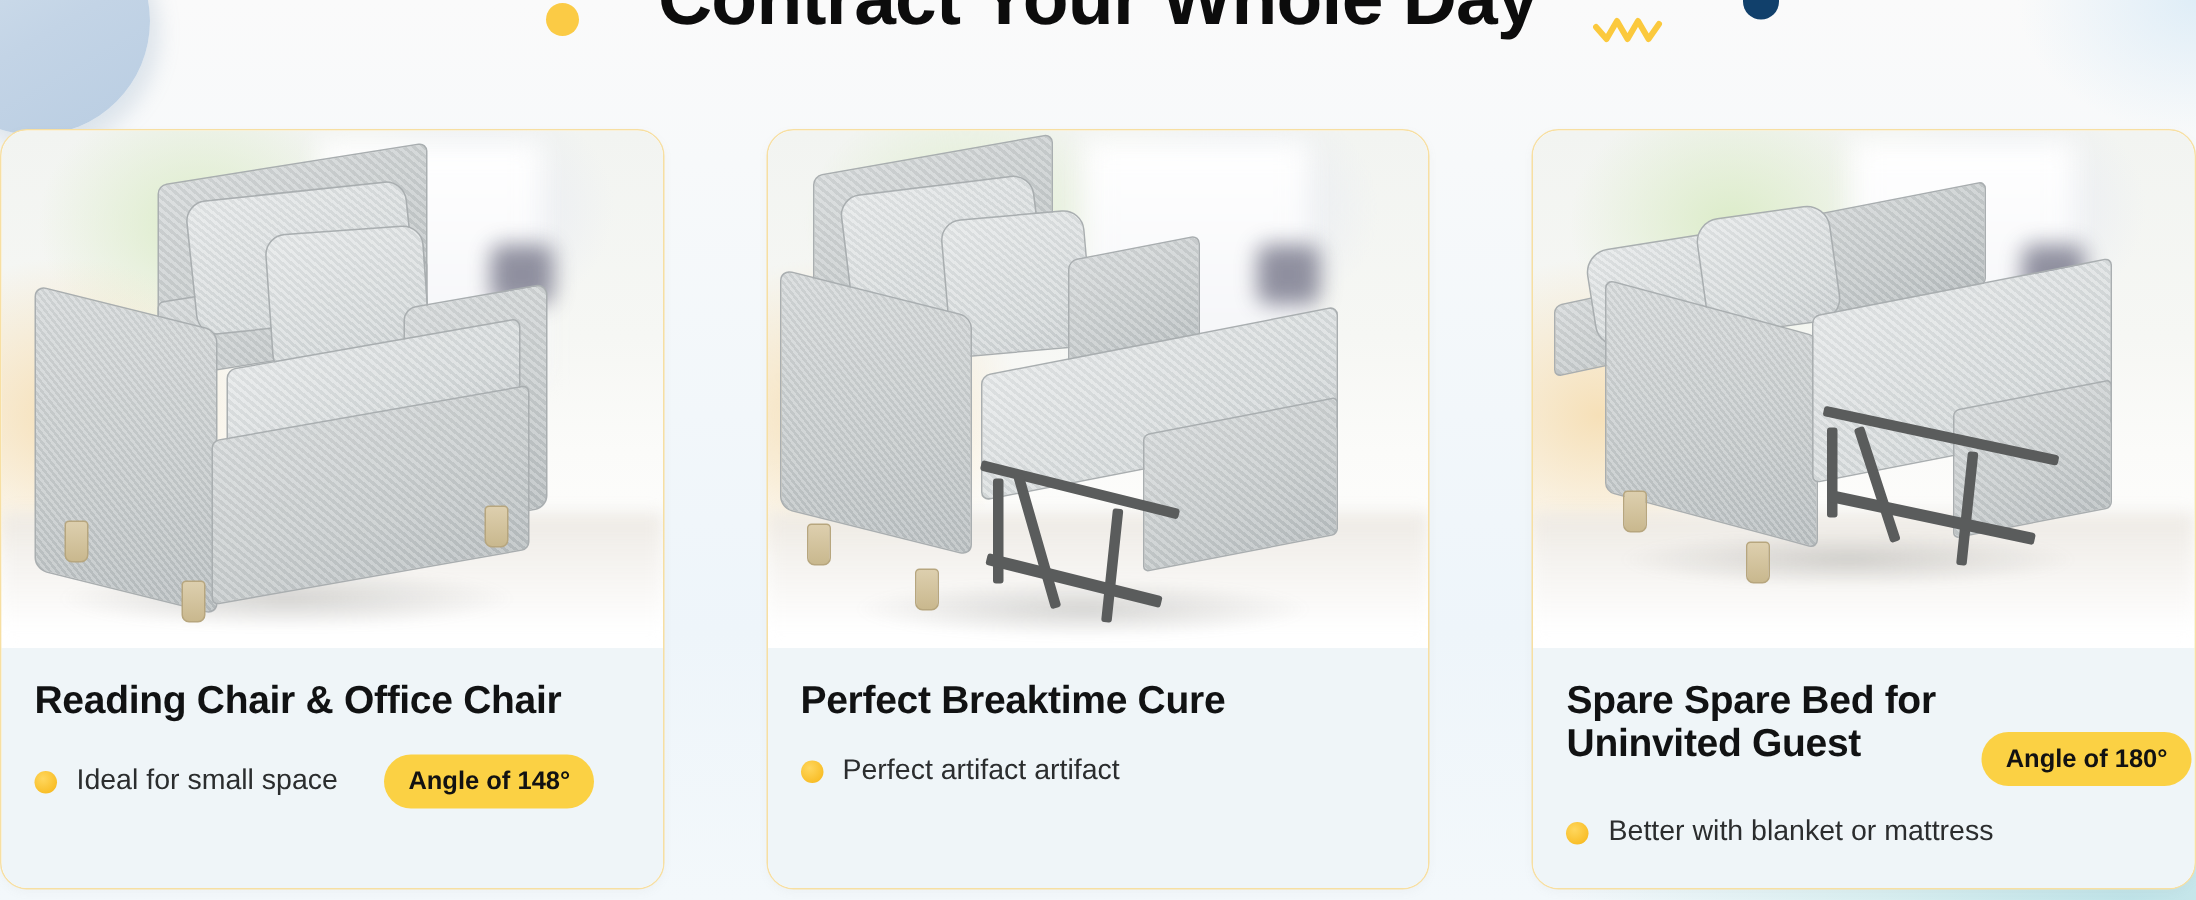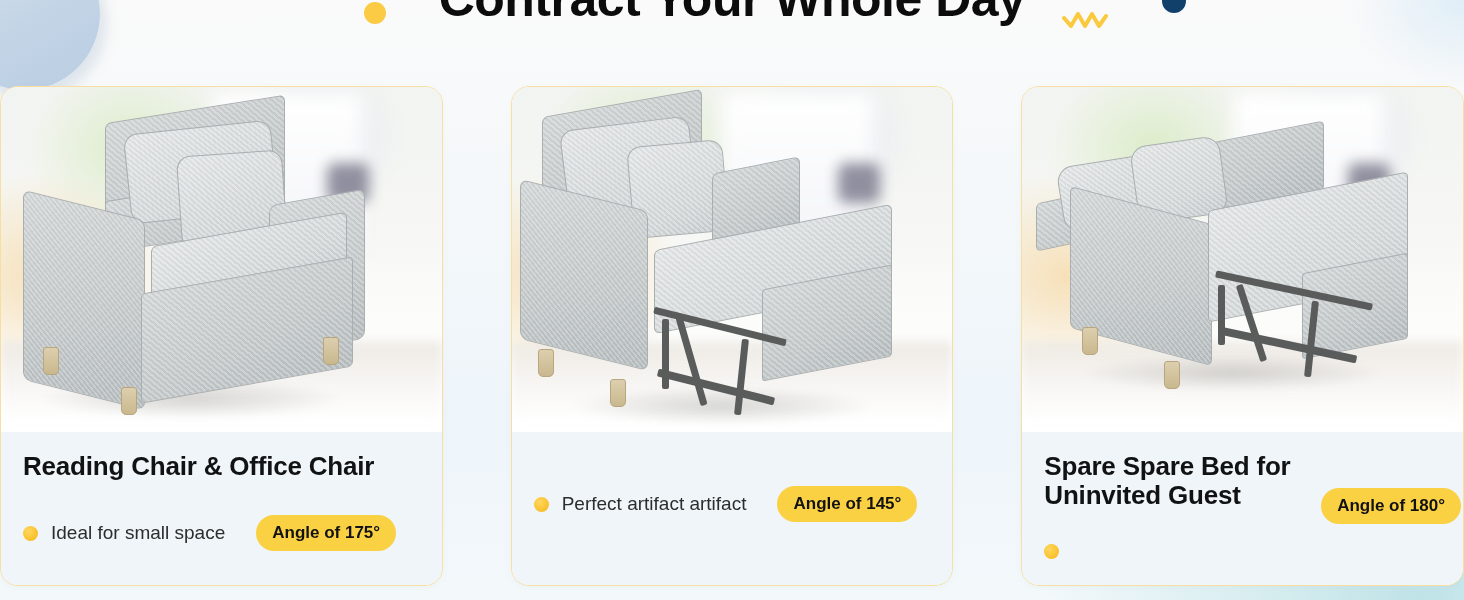--- a/index.html
+++ b/index.html
@@ -167,21 +167,21 @@
   .card-title {
     font-size: 26px;
     font-weight: 800;
     color: #111213;
     line-height: 1.12;
     letter-spacing: -0.2px;
   }
   .card-title.two-line { max-width: 285px; }
 
   .feature-row {
-    margin-top: 34px;
+    margin-top: 22px;
     display: flex;
     align-items: center;
     gap: 13px;
   }
   .bullet-dot {
     width: 15px; height: 15px;
     border-radius: 50%;
     background: radial-gradient(circle at 38% 34%, #ffd75e 0%, #f9bf2a 70%, #f0b018 100%);
     flex: 0 0 auto;
   }
@@ -249,21 +249,21 @@
           <div class="leg" style="left:42px; top:260px;"></div>
           <div class="leg" style="left:120px; top:300px;"></div>
           <div class="leg" style="left:322px; top:250px;"></div>
         </div>
       </div>
       <div class="card-body">
         <div class="card-title">Reading Chair &amp; Office Chair</div>
         <div class="feature-row">
           <span class="bullet-dot"></span>
           <span class="feature-text">Ideal for small space</span>
-          <span class="angle-badge badge-inline">Angle of 175°</span>
+          <span class="angle-badge badge-inline">Angle of 148°</span>
         </div>
       </div>
     </div>
 
     <div class="card">
       <div class="card-photo">
         <div class="bg-window"></div>
         <div class="bg-plant"></div>
         <div class="bg-floor"></div>
         <div class="sofa">
@@ -284,24 +284,24 @@
           <div class="frame" style="left:140px; top:236px; width:136px; height:7px; transform: rotate(14deg);"></div>
           <div class="frame" style="left:150px; top:232px; width:7px; height:70px;"></div>
           <div class="frame" style="left:176px; top:228px; width:7px; height:92px; transform: rotate(-16deg);"></div>
           <div class="frame" style="left:226px; top:252px; width:7px; height:76px; transform: rotate(6deg);"></div>
           <div class="frame" style="left:144px; top:296px; width:120px; height:8px; transform: rotate(14deg);"></div>
           <div class="leg" style="left:26px; top:262px;"></div>
           <div class="leg" style="left:98px; top:292px;"></div>
         </div>
       </div>
       <div class="card-body">
+        <div class="card-title">Perfect Breaktime Cure</div>
         <div class="feature-row">
           <span class="bullet-dot"></span>
           <span class="feature-text">Perfect artifact artifact</span>
-          <span class="angle-badge badge-inline">Angle of 145°</span>
         </div>
       </div>
     </div>
 
     <div class="card">
       <div class="card-photo">
         <div class="bg-window"></div>
         <div class="bg-plant"></div>
         <div class="bg-floor"></div>
         <div class="sofa">
@@ -326,18 +326,19 @@
           <div class="frame" style="left:196px; top:254px; width:140px; height:8px; transform: rotate(12deg);"></div>
           <div class="leg" style="left:60px; top:240px;"></div>
           <div class="leg" style="left:142px; top:274px;"></div>
         </div>
       </div>
       <div class="card-body">
         <div class="card-title two-line">Spare Spare Bed for Uninvited Guest</div>
         <span class="angle-badge badge-abs">Angle of 180°</span>
         <div class="feature-row card3-feature">
           <span class="bullet-dot"></span>
+          <span class="feature-text">Better with blanket or mattress</span>
         </div>
       </div>
     </div>
 
   </div>
 </div>
 
 </body></html>

